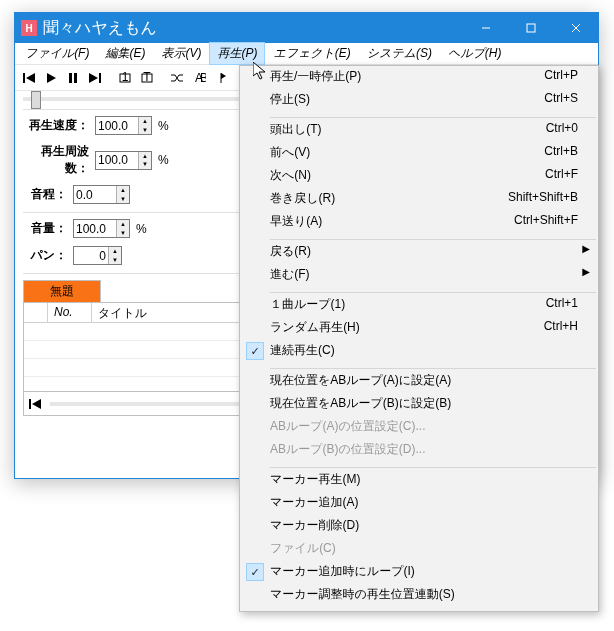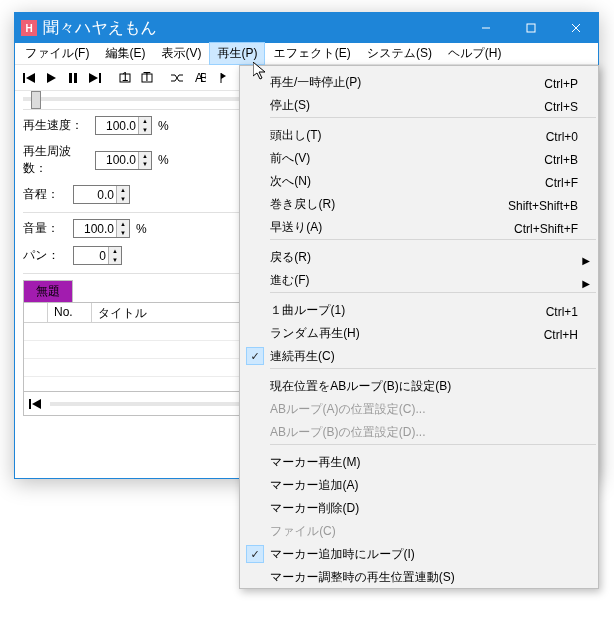--- a/index.html
+++ b/index.html
@@ -4,53 +4,53 @@
 <style>
 * { box-sizing: border-box; margin: 0; padding: 0; font-family: "Meiryo UI","Yu Gothic UI","MS PGothic",sans-serif; font-size: 12px; }
 body { background: #fff; width: 614px; height: 631px; overflow: hidden; position: relative; }
 .window { position: absolute; left: 14px; top: 12px; width: 585px; height: 467px; border: 1px solid #1e85d8; background: #fff; box-shadow: 0 4px 20px rgba(0,0,0,.25); }
 .titlebar { height: 30px; background: #1e85d8; color: #fff; display: flex; align-items: center; padding-left: 6px; }
 .titlebar-icon { width: 16px; height: 16px; background: #ee6074; display: inline-flex; align-items: center; justify-content: center; color: #fff; font-weight: bold; font-size: 10px; margin-right: 6px; }
 .titlebar-title { flex: 1; font-size: 16px; }
 .winbtn { width: 45px; height: 30px; display: flex; align-items: center; justify-content: center; color: #fff; }
 .winbtn svg { width: 10px; height: 10px; }
 .menubar { height: 22px; display: flex; align-items: center; padding: 0 2px; background: #fff; border-bottom: 1px solid #e5e5e5; }
-.menubar .mi { padding: 2px 7px; border: 1px solid transparent; }
+.menubar .mi { padding: 2px 7px; border: 1px solid transparent; font-style: italic; }
 .menubar .mi.open { background: #cde8ff; border: 1px solid #99d1ff; text-align: right; }
 .toolbar { height: 26px; display: flex; align-items: center; padding: 0 4px; gap: 2px; border-bottom: 1px solid #e5e5e5; }
 .toolbar .tb { width: 20px; height: 20px; display: flex; align-items: center; justify-content: center; }
 .toolbar .tb svg { width: 14px; height: 14px; }
 .toolbar .sep { width: 6px; }
 .content { padding: 6px 8px; }
 .slider-row { display: flex; align-items: center; gap: 6px; margin-bottom: 8px; }
-.label { width: 66px; text-align: left; }
+.label { width: 66px; text-align: right; font-weight: bold; }
 .num { display: inline-flex; border: 1px solid #7a7a7a; background: #fff; height: 19px; }
-.num input { border: 0; width: 42px; text-align: right; padding: 0 2px; font-size: 12px; outline: none; }
+.num input { border: 0; width: 42px; padding: 0 2px; font-size: 12px; outline: none; }
 .spin { display: flex; flex-direction: column; width: 13px; border-left: 1px solid #b0b0b0; }
 .spin div { flex: 1; background: #efefef; display: flex; align-items: center; justify-content: center; font-size: 6px; line-height: 1; }
 .slider { flex: 1; height: 4px; background: #e6e6e6; position: relative; }
 .slider .thumb { position: absolute; top: -6px; width: 10px; height: 18px; background: #dcdcdc; border: 1px solid #888; left: 8px; }
 .hr { height: 1px; background: #e0e0e0; margin: 6px 0; }
 .tabs { margin-top: 6px; }
-.tab { display: inline-block; border: 1px solid #c0c0c0; border-bottom: 0; padding: 2px 12px; background: #a21caf; }
+.tab { display: inline-block; border: 1px solid #c0c0c0; border-bottom: 0; padding: 2px 26px; background: #f97316; }
 .grid { border: 1px solid #c0c0c0; height: 90px; background: #fff; }
 .grid-head { display: flex; height: 20px; }
 .grid-head .cell { border-right: 1px solid #d0d0d0; border-bottom: 1px solid #d0d0d0; background: #fff; padding: 2px 6px; }
 .grid-head .cell:first-child { width: 24px; }
-.grid-head .cell:nth-child(2) { width: 44px; }
+.grid-head .cell:nth-child(2) { width: 44px; font-style: italic; }
 .grid-head .cell:nth-child(3) { flex: 1; }
 .grid-head .cell:last-child { width: 100px; }
 .grid-body .row { height: 18px; border-bottom: 1px solid #ececec; }
 .endbar { display: flex; align-items: center; gap: 4px; height: 24px; border: 1px solid #c0c0c0; border-top: 0; padding-left: 4px; }
 .endbar .end-slider { flex: 1; height: 4px; background: #e6e6e6; position: relative; margin: 0 4px; }
 .endbar .end-slider .thumb { position: absolute; top:-6px; right:6px; width:10px; height:18px; background:#dcdcdc; border:1px solid #888; }
 
 
 .dropdown { position: absolute; left: 239px; top: 65px; width: 360px; background: #f2f2f2; border: 1px solid #bfbfbf; box-shadow: 2px 3px 8px rgba(0,0,0,.25); padding: 2px 0; }
-.dropdown .dmi { height: 23px; display: flex; align-items: flex-end; padding: 0 20px 0 30px; position: relative; color: #000; }
+.dropdown .dmi { height: 23px; display: flex; align-items: flex-start; padding: 0 20px 0 30px; position: relative; color: #000; }
 .dropdown .dmi.disabled { color: #9a9a9a; }
 .dropdown .dmi .accel { margin-left: auto; }
 .dropdown .dmi .arrow { position: absolute; right: 8px; font-size: 10px; }
 .dropdown .dmi .check { position: absolute; left: 6px; width: 18px; height: 18px; border: 1px solid #99d1ff; background: #cde8ff; display: flex; align-items: center; justify-content: center; color: #222; font-size: 11px; }
 .dropdown .dsep { height: 1px; background: #d6d6d6; margin: 3px 2px 3px 30px; }
 .cursor { position: absolute; left: 253px; top: 62px; pointer-events: none; }
 </style>
 </head>
 <body>
 
@@ -293,20 +293,23 @@
   <div class="dmi">
       <span>ランダム再生(H)</span>
       <span class="accel">Ctrl+H</span>
     </div>
   <div class="dmi">
       <span class="check">✓</span>
       <span>連続再生(C)</span>
     </div>
   <div class="dsep"></div>
   <div class="dmi">
+      <span>現在位置をABループ(A)に設定(A)</span>
+    </div>
+  <div class="dmi">
       <span>現在位置をABループ(B)に設定(B)</span>
     </div>
   <div class="dmi disabled">
       <span>ABループ(A)の位置設定(C)...</span>
     </div>
   <div class="dmi disabled">
       <span>ABループ(B)の位置設定(D)...</span>
     </div>
   <div class="dsep"></div>
   <div class="dmi">

